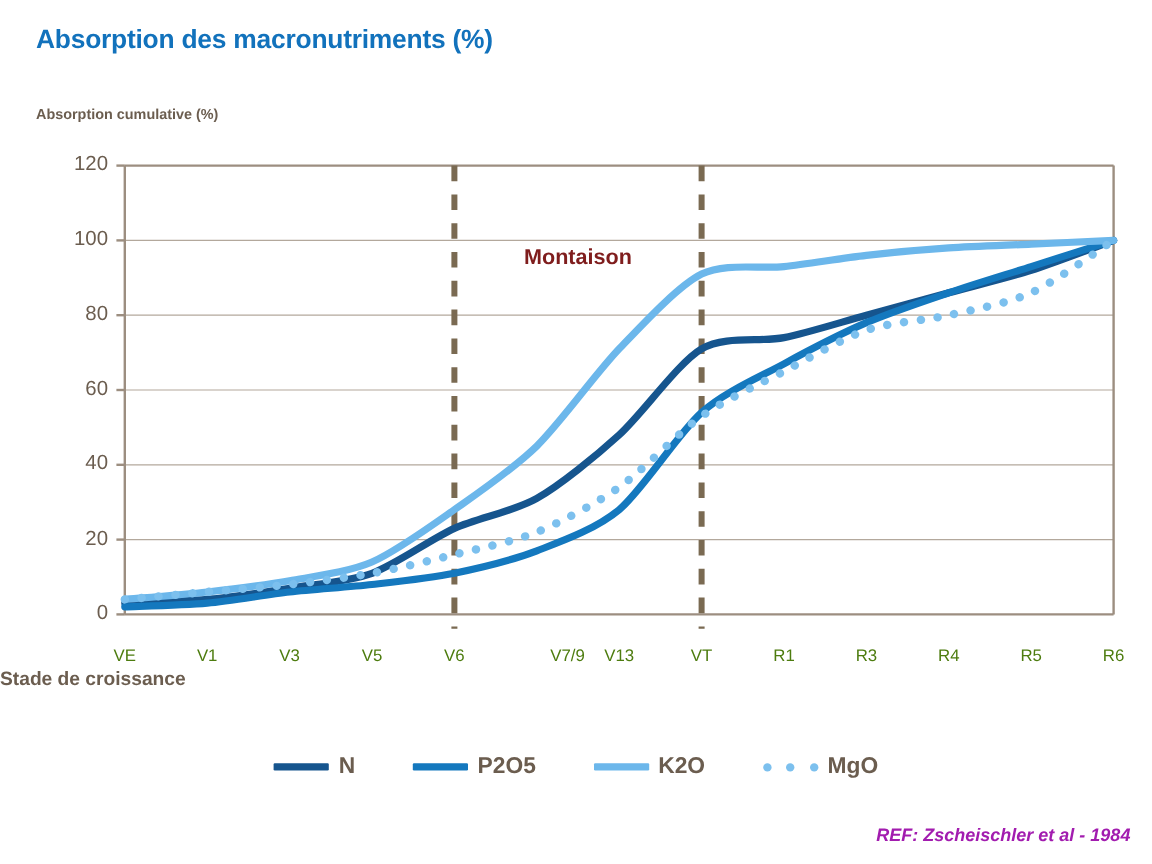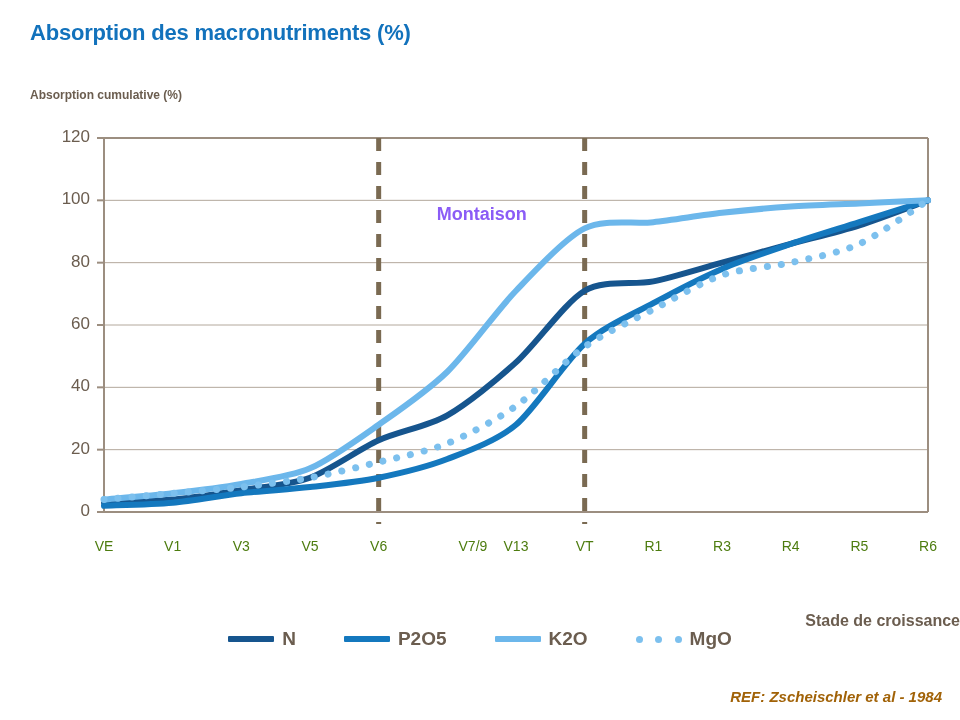--- a/index.html
+++ b/index.html
@@ -14,26 +14,26 @@
     position:absolute;left:30px;top:20px;
     font-size:22px;font-weight:bold;color:#1272BC;
     letter-spacing:-0.2px;white-space:nowrap;
   }
   .y-axis-title{
     position:absolute;left:30px;top:88px;
     font-size:12px;font-weight:bold;color:#6B5D4F;
     white-space:nowrap;
   }
   .x-axis-title{
-    position:absolute;left:0;top:612px;width:960px;
-    text-align:right;font-size:16px;font-weight:bold;color:#6B5D4F;
+    position:absolute;left:0;top:558px;width:960px;
+    text-align:left;font-size:16px;font-weight:bold;color:#6B5D4F;
   }
   .ref-note{
     position:absolute;right:18px;top:688px;
-    font-size:15px;font-style:italic;font-weight:bold;color:#a16207;
+    font-size:15px;font-style:italic;font-weight:bold;color:#a21caf;
     white-space:nowrap;
   }
 
   .plot-svg{position:absolute;left:0;top:0;}
 
   .legend{
     position:absolute;left:0;top:628px;width:960px;
     display:flex;justify-content:center;align-items:center;
     gap:48px;
   }
@@ -45,21 +45,21 @@
   .legend-swatch.dotted{
     height:7px;background:none !important;
     display:flex;align-items:center;justify-content:space-between;
   }
   .legend-swatch.dotted i{
     width:7px;height:7px;border-radius:50%;display:block;
   }
 
   .band-label{
     position:absolute;
-    font-size:18px;font-weight:bold;color:#8b5cf6;
+    font-size:18px;font-weight:bold;color:#7f1d1d;
     white-space:nowrap;
   }
   .tick-label-y{
     position:absolute;text-align:right;
     font-size:17px;font-weight:normal;color:#6B5D4F;
   }
   .tick-label-x{
     position:absolute;text-align:center;
     font-size:14px;font-weight:normal;color:#4d7c0f;
   }

